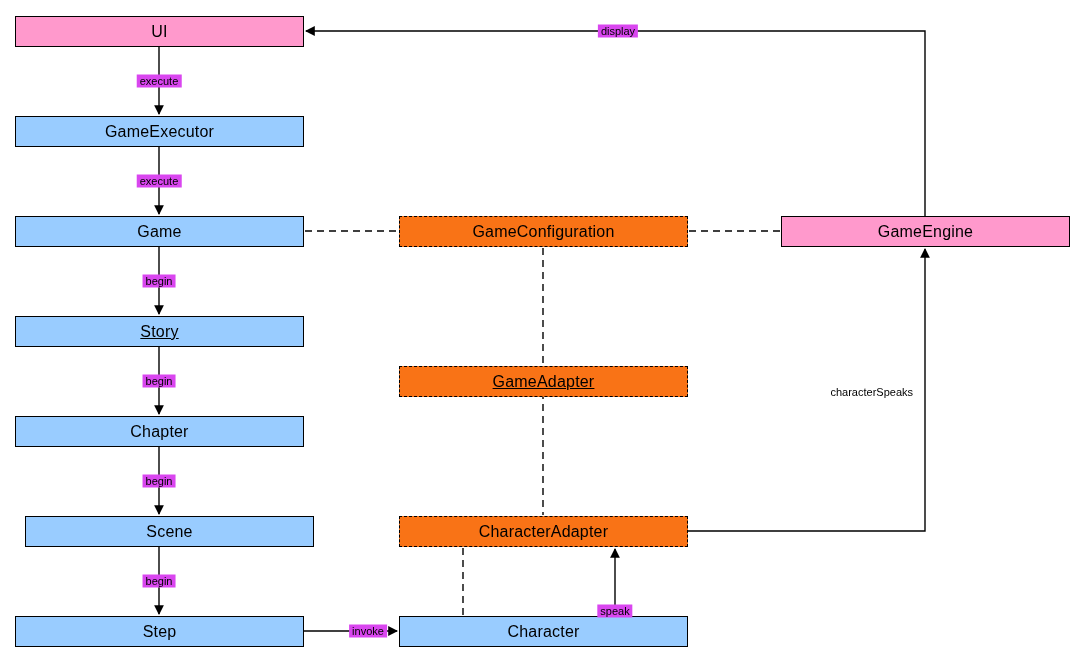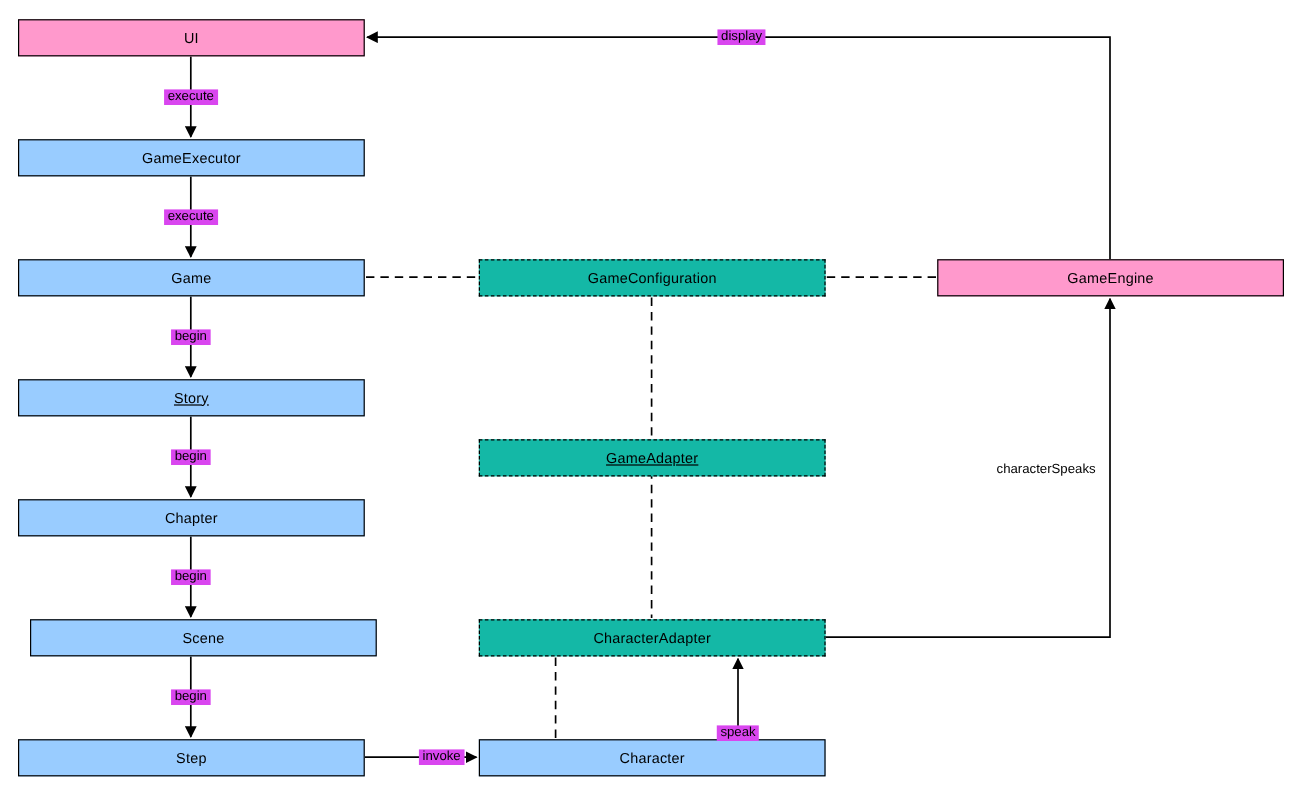--- a/index.html
+++ b/index.html
@@ -27,28 +27,28 @@
   }
   .node {
     position: absolute;
     box-sizing: border-box;
     width: 289px;
     height: 31px;
     border: 1px solid #000000;
     display: flex;
     align-items: center;
     justify-content: center;
-    font-size: 12px;
+    font-size: 16px;
     color: #000000;
     letter-spacing: 0.2px;
     z-index: 3;
   }
   .node.blue   { background: #99ccff; }
   .node.pink   { background: #ff99cc; }
-  .node.yellow { background: #14b8a6; border-style: dashed; }
+  .node.yellow { background: #f97316; border-style: dashed; }
 
   .edge-label {
     position: absolute;
     font-size: 11px;
     color: #000000;
     background: #d946ef;
     padding: 0 3px;
     white-space: nowrap;
     transform: translate(-50%, -50%);
     z-index: 4;

